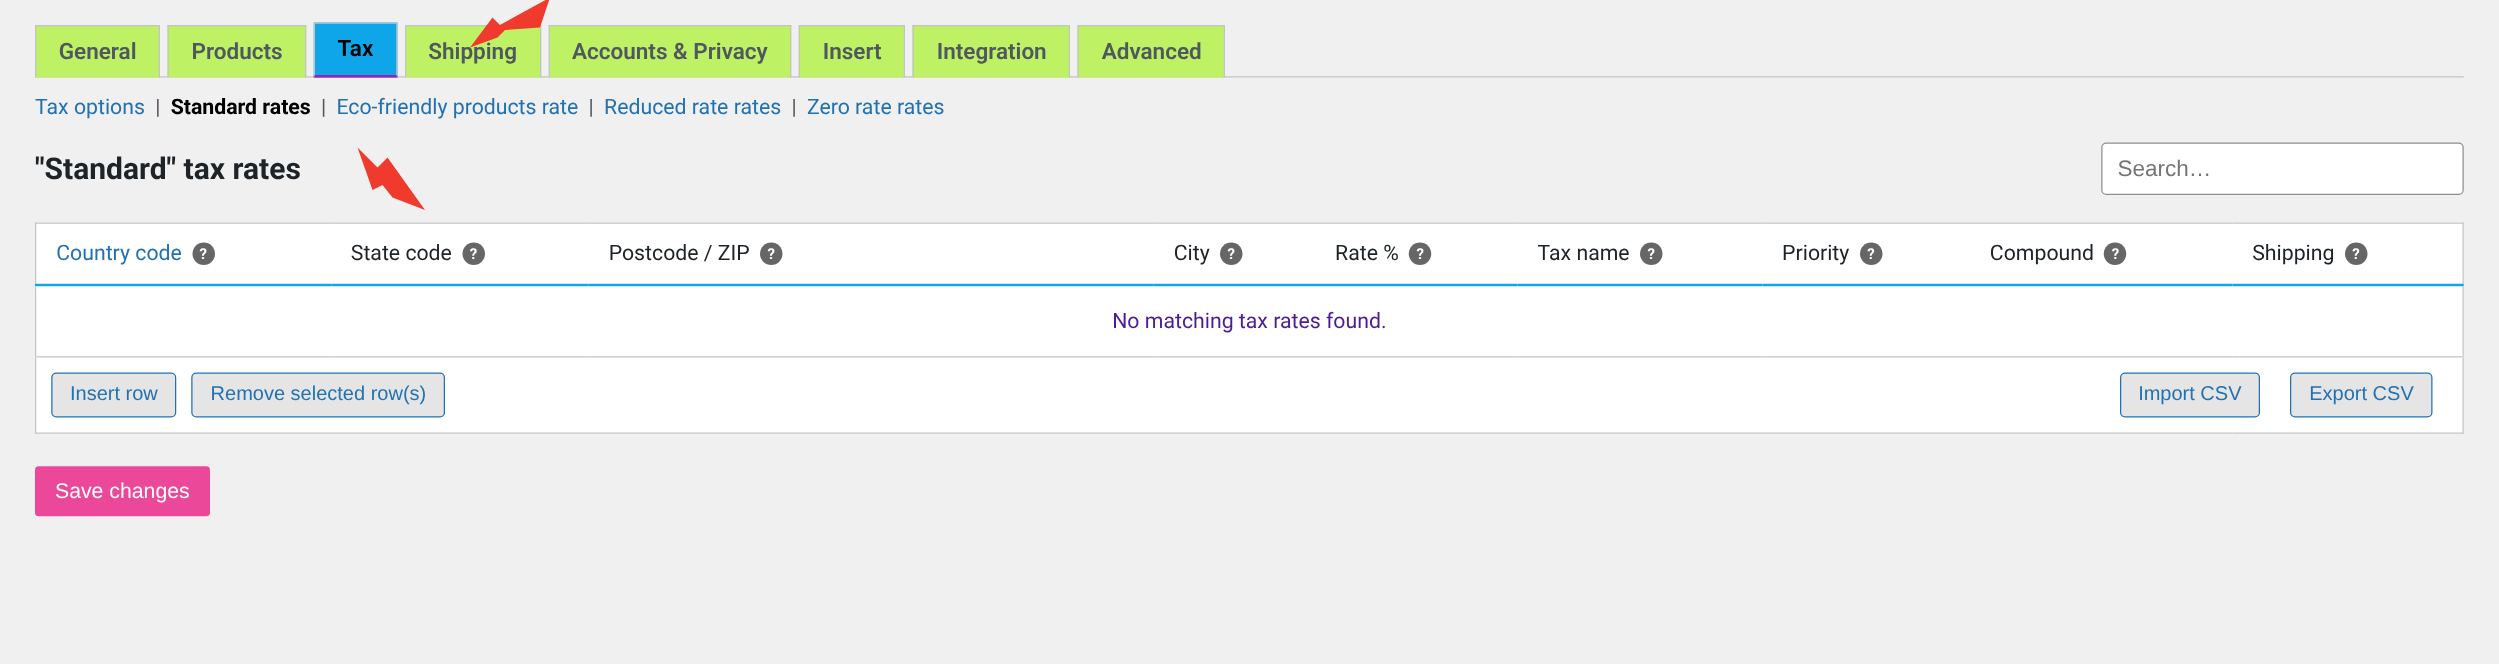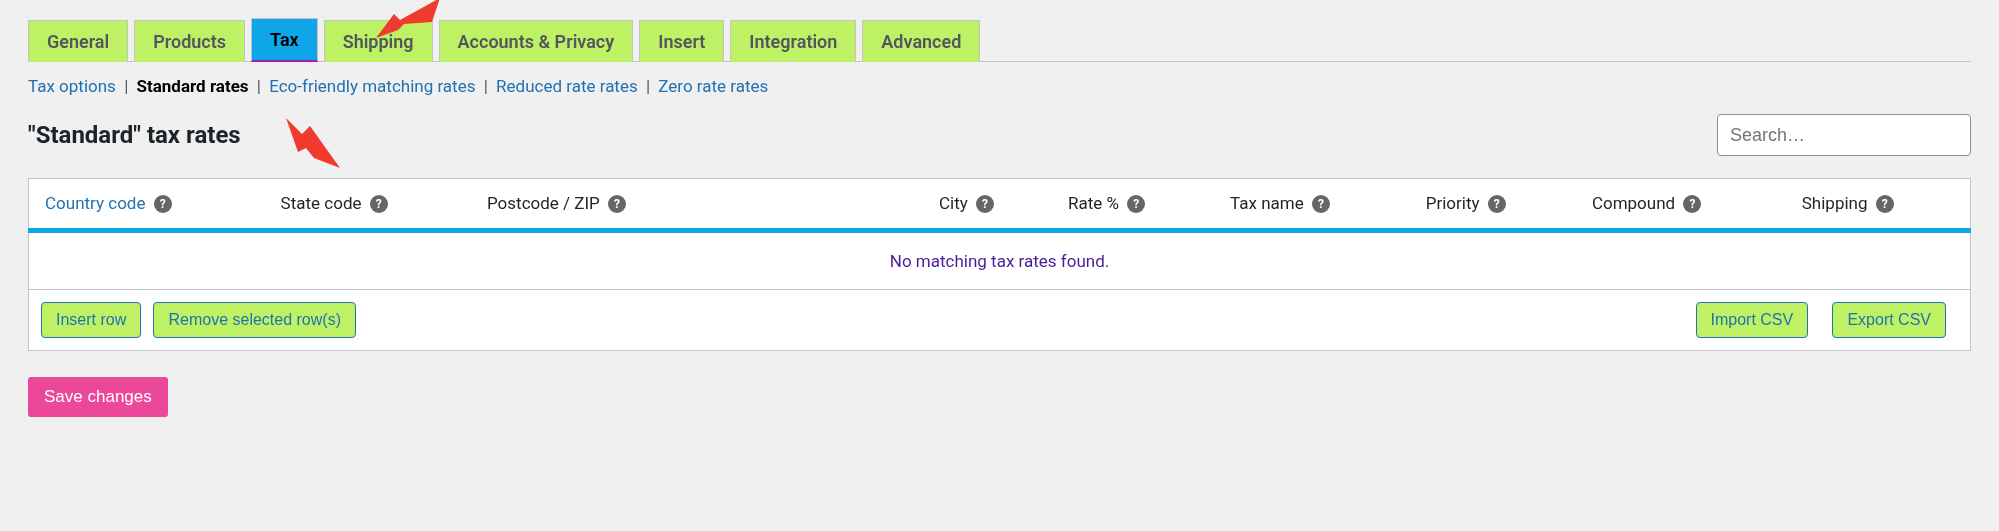--- a/index.html
+++ b/index.html
@@ -69,61 +69,61 @@
   justify-content: space-between;
   margin-top: 18px;
 }
 h2.page-title {
   margin: 0;
   font-size: 24px;
   font-weight: 700;
 }
 .search-box input[type="search"] {
   height: 42px;
-  width: 254px;
+  width: 290px;
   font-size: 18px;
   padding: 0 12px;
   border: 1px solid #8c8f94;
   border-radius: 4px;
   background: #fff;
 }
 
 
 table.widefat {
   width: 100%;
   border: 1px solid #c3c4c7;
   border-collapse: collapse;
   background: #fff;
   margin-top: 22px;
 }
 table.widefat thead th {
   text-align: left;
   font-weight: 400;
   font-size: 17px;
   padding: 14px 16px;
-  border-bottom: 5px solid #0ea5e9;
+  border-bottom: 2px solid #0ea5e9;
   white-space: nowrap;
 }
 table.widefat thead th:first-child a {
   color: #2271b1;
   text-decoration: none;
 }
 table.widefat tbody td.empty {
   text-align: center;
   padding: 18px;
   color: #4c1d95;
   border-bottom: 1px solid #c3c4c7;
 }
 table.widefat tfoot td {
   padding: 12px 12px;
 }
 .btn-secondary {
   display: inline-block;
   color: #2271b1;
-  background: #bef264;
+  background: #e5e5e5;
   border: 1px solid #2271b1;
   border-radius: 4px;
   padding: 8px 14px;
   font-size: 16px;
   cursor: pointer;
   margin-right: 8px;
 }
 .tfoot-inner { display: flex; justify-content: space-between; }
 .tfoot-right .btn-secondary { margin-right: 12px; margin-left: 8px; }
 
@@ -178,21 +178,21 @@
     <a class="nav-tab">Insert</a>
     <a class="nav-tab">Integration</a>
     <a class="nav-tab">Advanced</a>
   </div>
 
   <div class="subsubsub">
     <a>Tax options</a>
     <span class="sep">|</span>
     <span class="current">Standard rates</span>
     <span class="sep">|</span>
-    <a>Eco-friendly matching rates</a>
+    <a>Eco-friendly products rate</a>
     <span class="sep">|</span>
     <a>Reduced rate rates</a>
     <span class="sep">|</span>
     <a>Zero rate rates</a>
   </div>
 
   <div class="title-row">
     <h2 class="page-title">"Standard" tax rates</h2>
     <div class="search-box">
       <input type="search" placeholder="Search…" style="">

